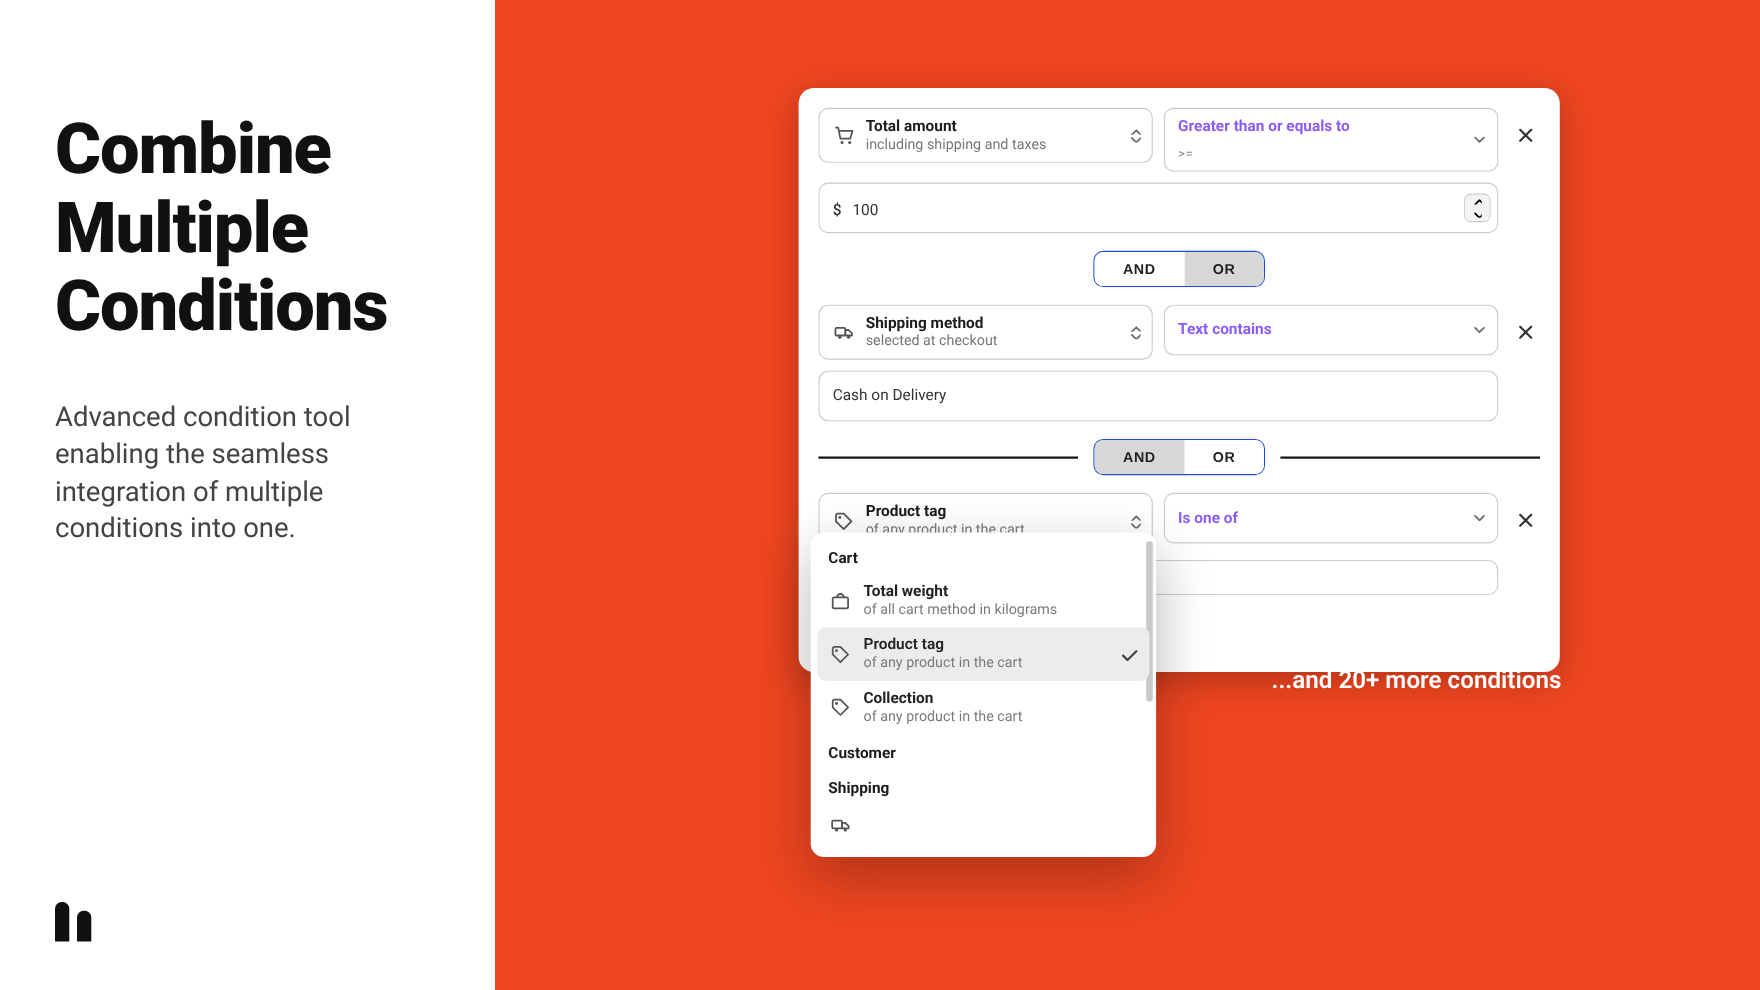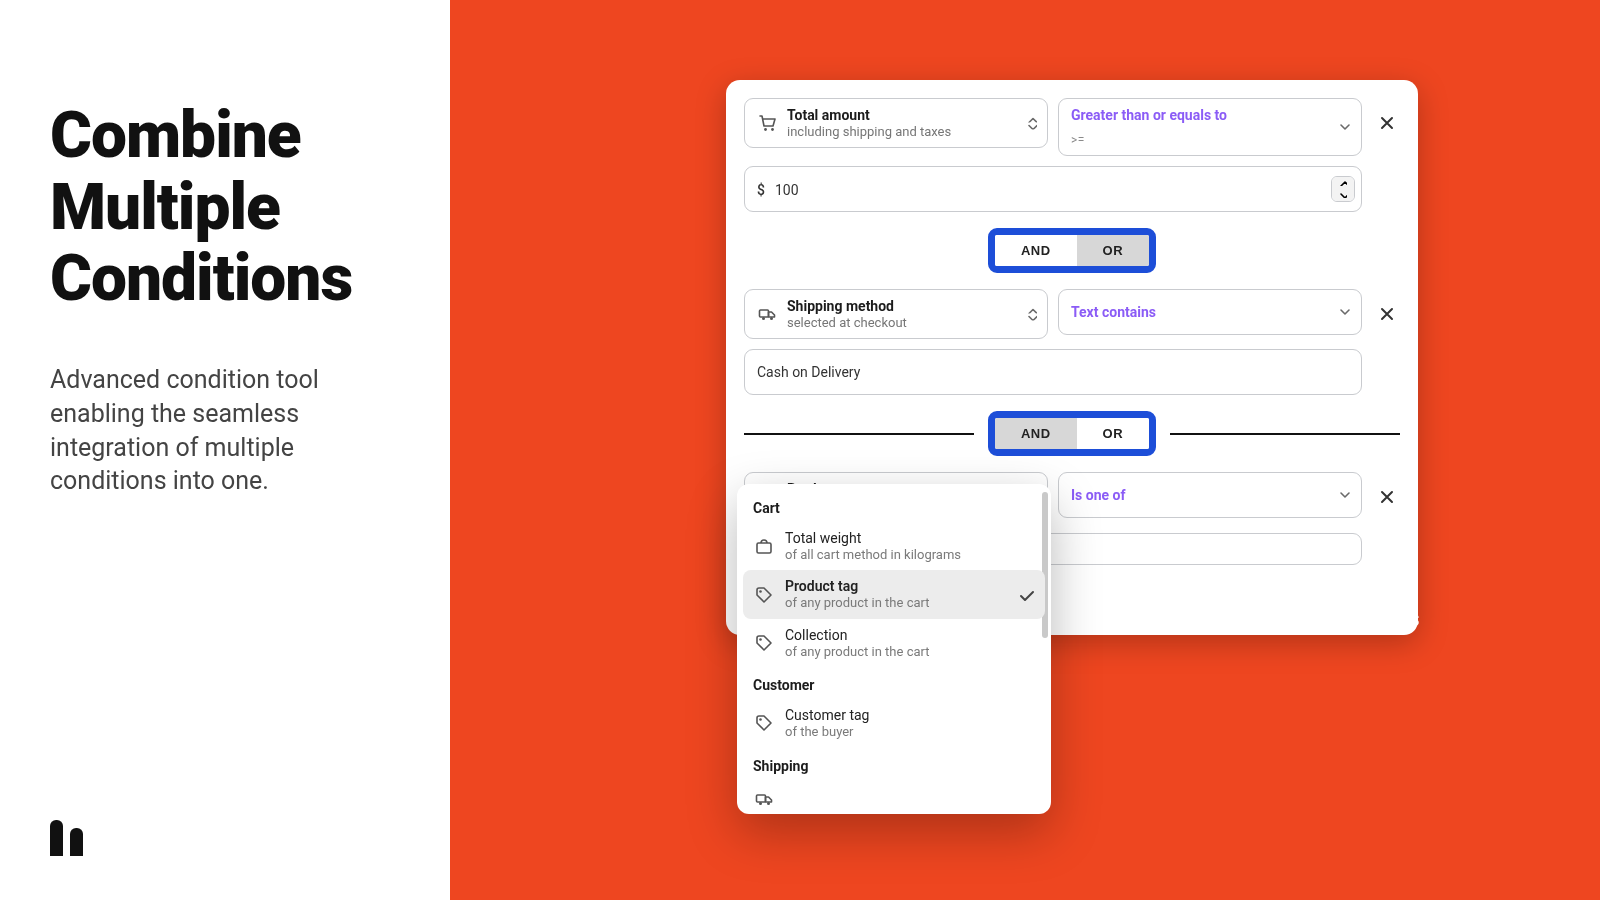--- a/index.html
+++ b/index.html
@@ -42,35 +42,35 @@
   .stepper { display: flex; flex-direction: column; border: 1px solid #C9CBCF; border-radius: 6px; overflow: hidden; }
   .stepper button { background: #f3f3f3; border: 0; width: 22px; height: 12px; line-height: 0; cursor: pointer; display:flex; align-items:center; justify-content:center;}
   .stepper svg { width: 8px; height: 6px; }
 
   .text-input { color: #333; font-size: 14px; cursor: text; }
 
   .close-btn { width: 28px; height: 28px; display: inline-flex; align-items: center; justify-content: center; color: #333; cursor: pointer; border-radius: 6px; }
 
   .join-row { display: flex; align-items: center; gap: 14px; margin: 16px 0; }
   .join-row .line { flex: 1; height: 1.5px; background: #111; }
-  .seg { display: inline-flex; border: 7px solid #1d4ed8; border-radius: 9px; overflow: hidden; }
+  .seg { display: inline-flex; border: 1px solid #1d4ed8; border-radius: 9px; overflow: hidden; }
   .seg button { border: 0; background: #fff; padding: 8px 26px; font-size: 13px; font-weight: 700; letter-spacing: .5px; color: #222; cursor: pointer; }
   .seg button.selected { background: #d7d7d7; }
 
   .add-row { display:flex; margin-top: 14px; }
   .add-btn { border:1px solid #C9CBCF; border-radius: 9px; background:#fff; padding:8px 22px; font-size:14px; font-weight:600; color:#222; cursor:pointer; }
 
   
   .popover { position: absolute; left: 287px; top: 484px; width: 314px; background: #fff; border-radius: 12px; box-shadow: 0 18px 50px rgba(0,0,0,.28); padding: 6px 6px 10px 6px; z-index: 20; max-height: 330px; }
   .popover .scrollbar { position:absolute; right:3px; top:8px; width:6px; height:146px; background:#c9c9c9; border-radius:3px; }
   .pop-section { font-size: 14px; font-weight: 700; color: #1c1c1c; padding: 10px 10px 6px 10px; }
   .pop-item { display: flex; align-items: center; gap: 10px; padding: 8px 10px; border-radius: 8px; cursor: pointer; position: relative; }
   .pop-item .ico { width: 22px; height: 22px; display:inline-flex; align-items:center; justify-content:center; color:#555; flex:0 0 22px;}
   .pop-item .ptxt { line-height: 1.2; }
-  .pop-item .pt { font-size: 14px; color: #222; }
+  .pop-item .pt { font-size: 14px; color: #222; font-weight: bold; }
   .pop-item .ps { font-size: 13px; color: #7a7a7a; }
   .pop-item.selected { background: #ececec; }
   .pop-item .check { position: absolute; right: 10px; color: #444; }
 
   .more-label { position: absolute; left: 706px; top: 606px; color: #fff; font-size: 22px; font-weight: 600; }
 
   svg { display:block; }
   .spacer-28 { width:28px; }
 </style>
 </head>
@@ -324,31 +324,20 @@
               <use href="#i-tag"></use>
             </svg>
           </span>
         <span class="ptxt">
             <div class="pt">Collection</div>
         <div class="ps">of any product in the cart</div>
           </span>
       </div>
 
       <div class="pop-section">Customer</div>
-      <div class="pop-item">
-        <span class="ico">
-            <svg width="20" height="20">
-              <use href="#i-tag"></use>
-            </svg>
-          </span>
-        <span class="ptxt">
-            <div class="pt">Customer tag</div>
-        <div class="ps">of the buyer</div>
-          </span>
-      </div>
 
       <div class="pop-section">Shipping</div>
       <div class="pop-item">
         <span class="ico">
             <svg width="20" height="20">
               <use href="#i-truck"></use>
             </svg>
           </span>
       </div>
     </div>

